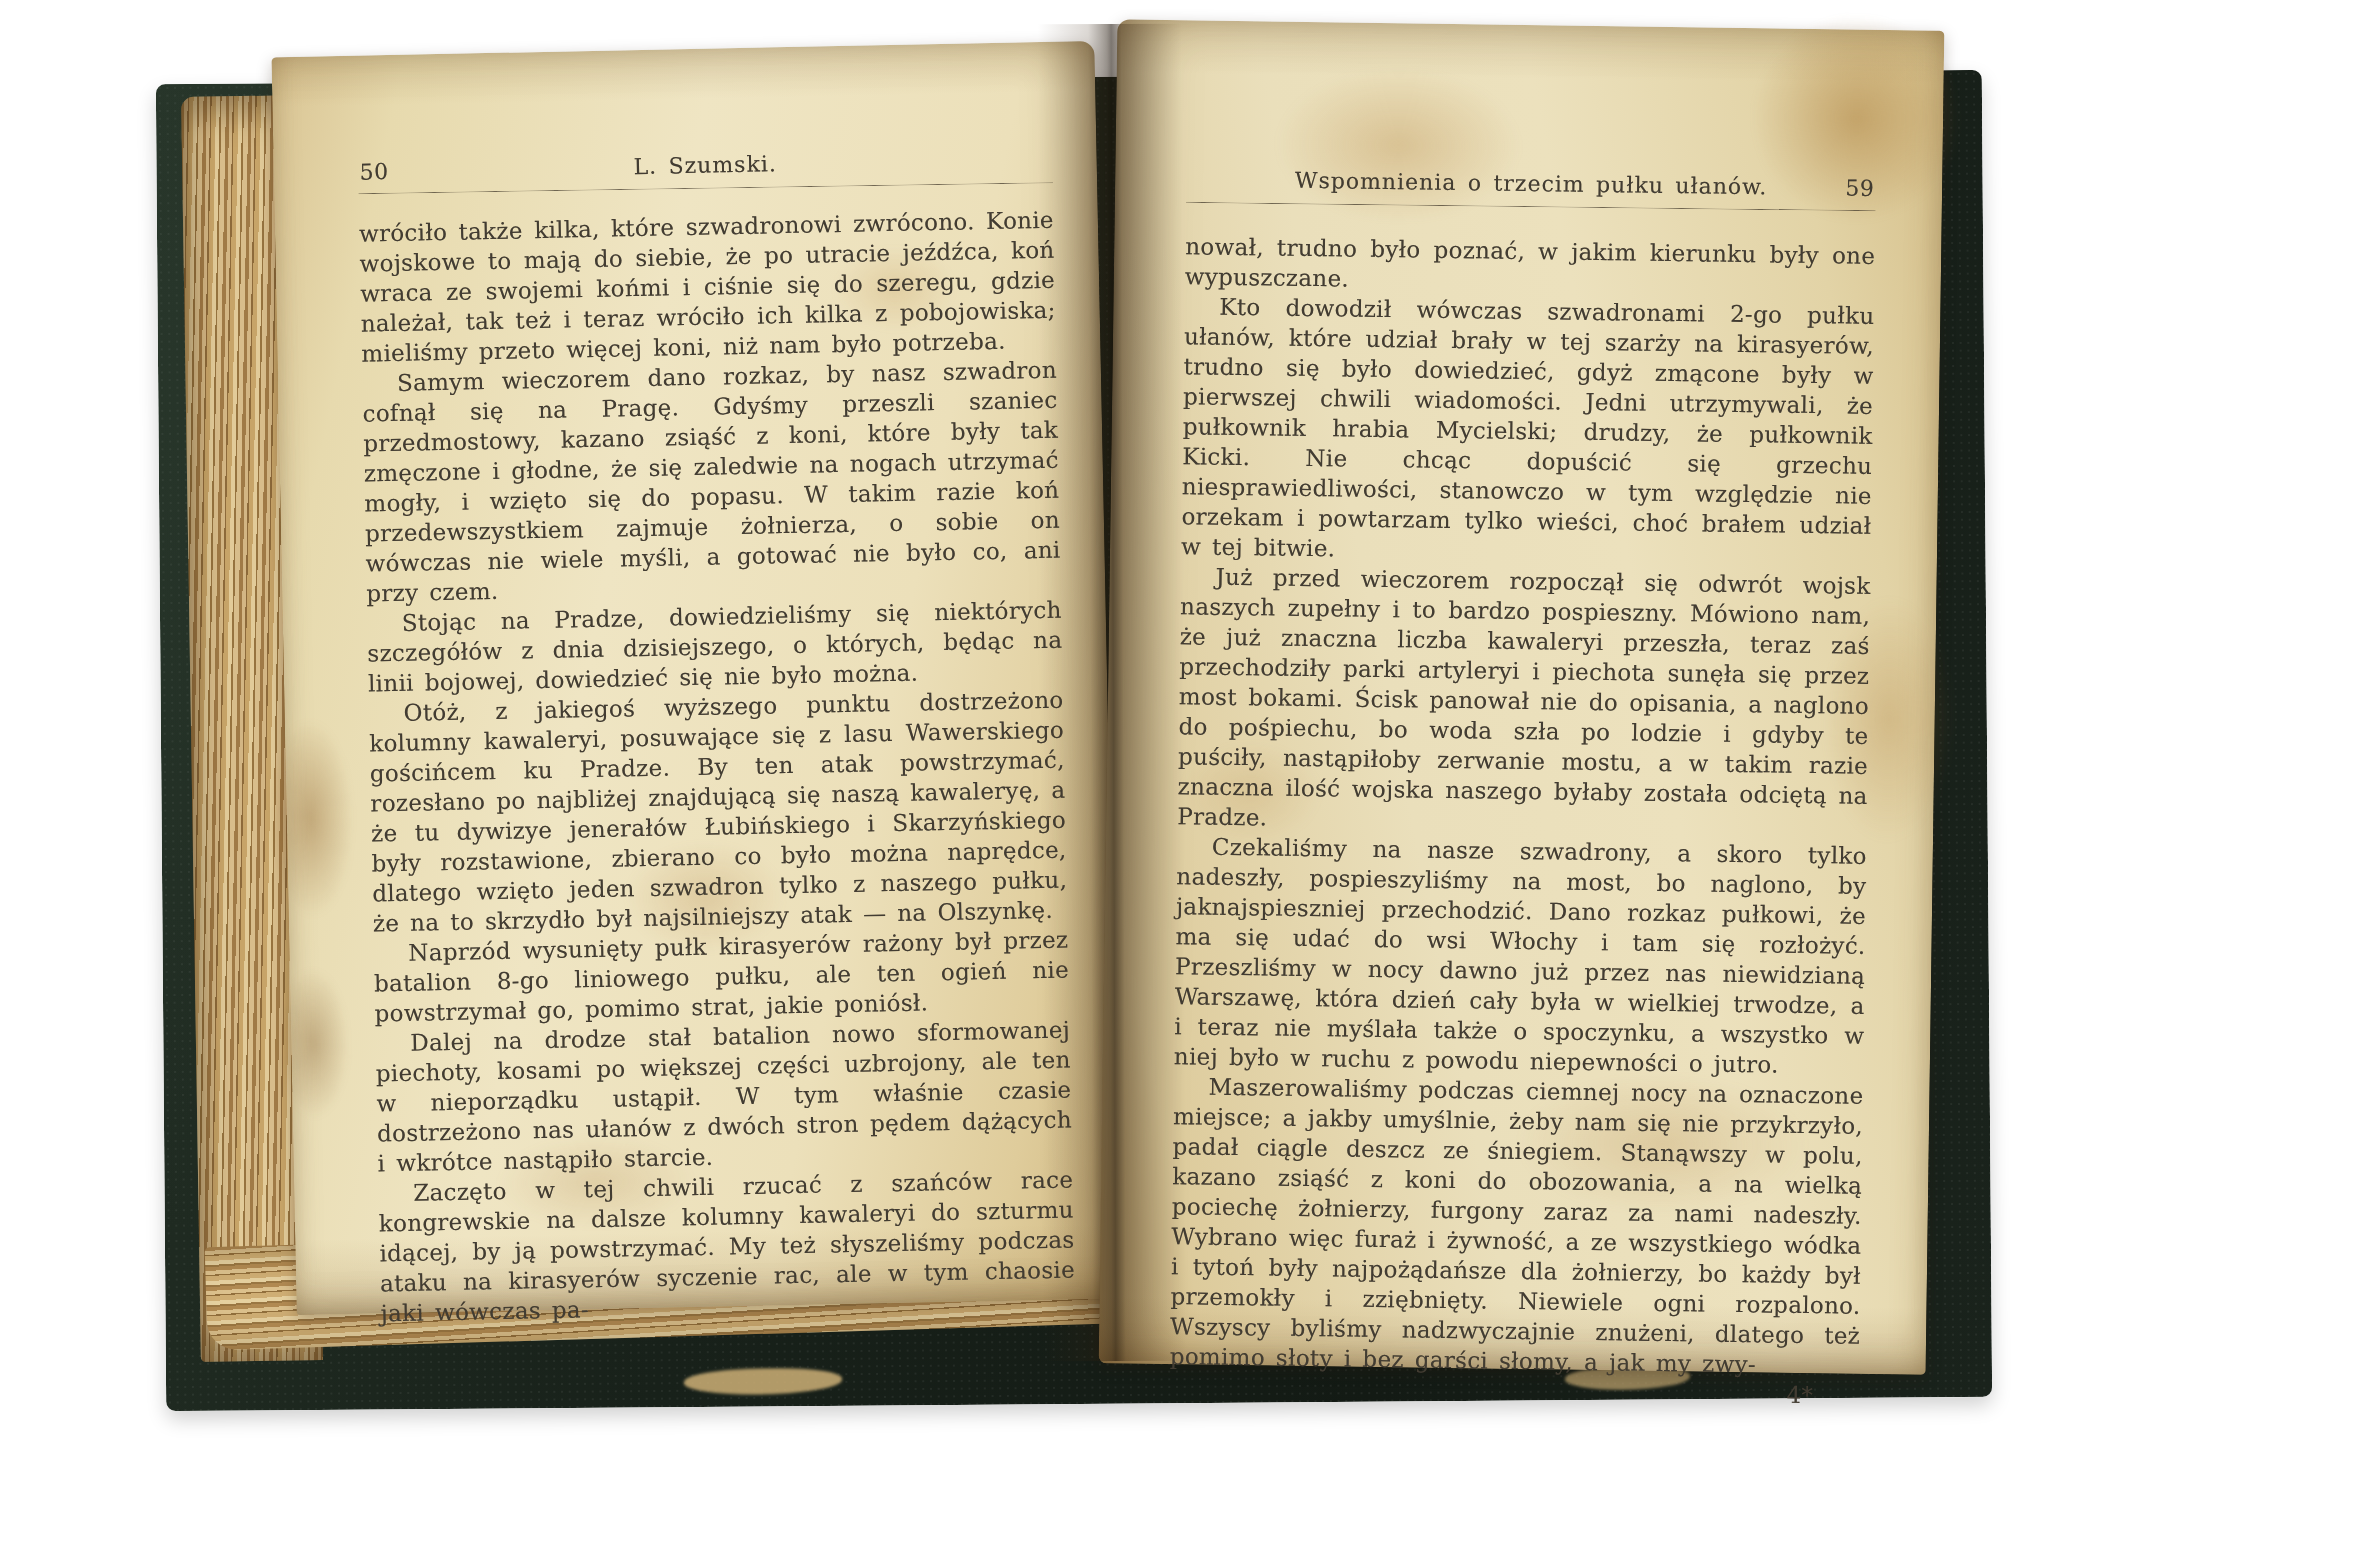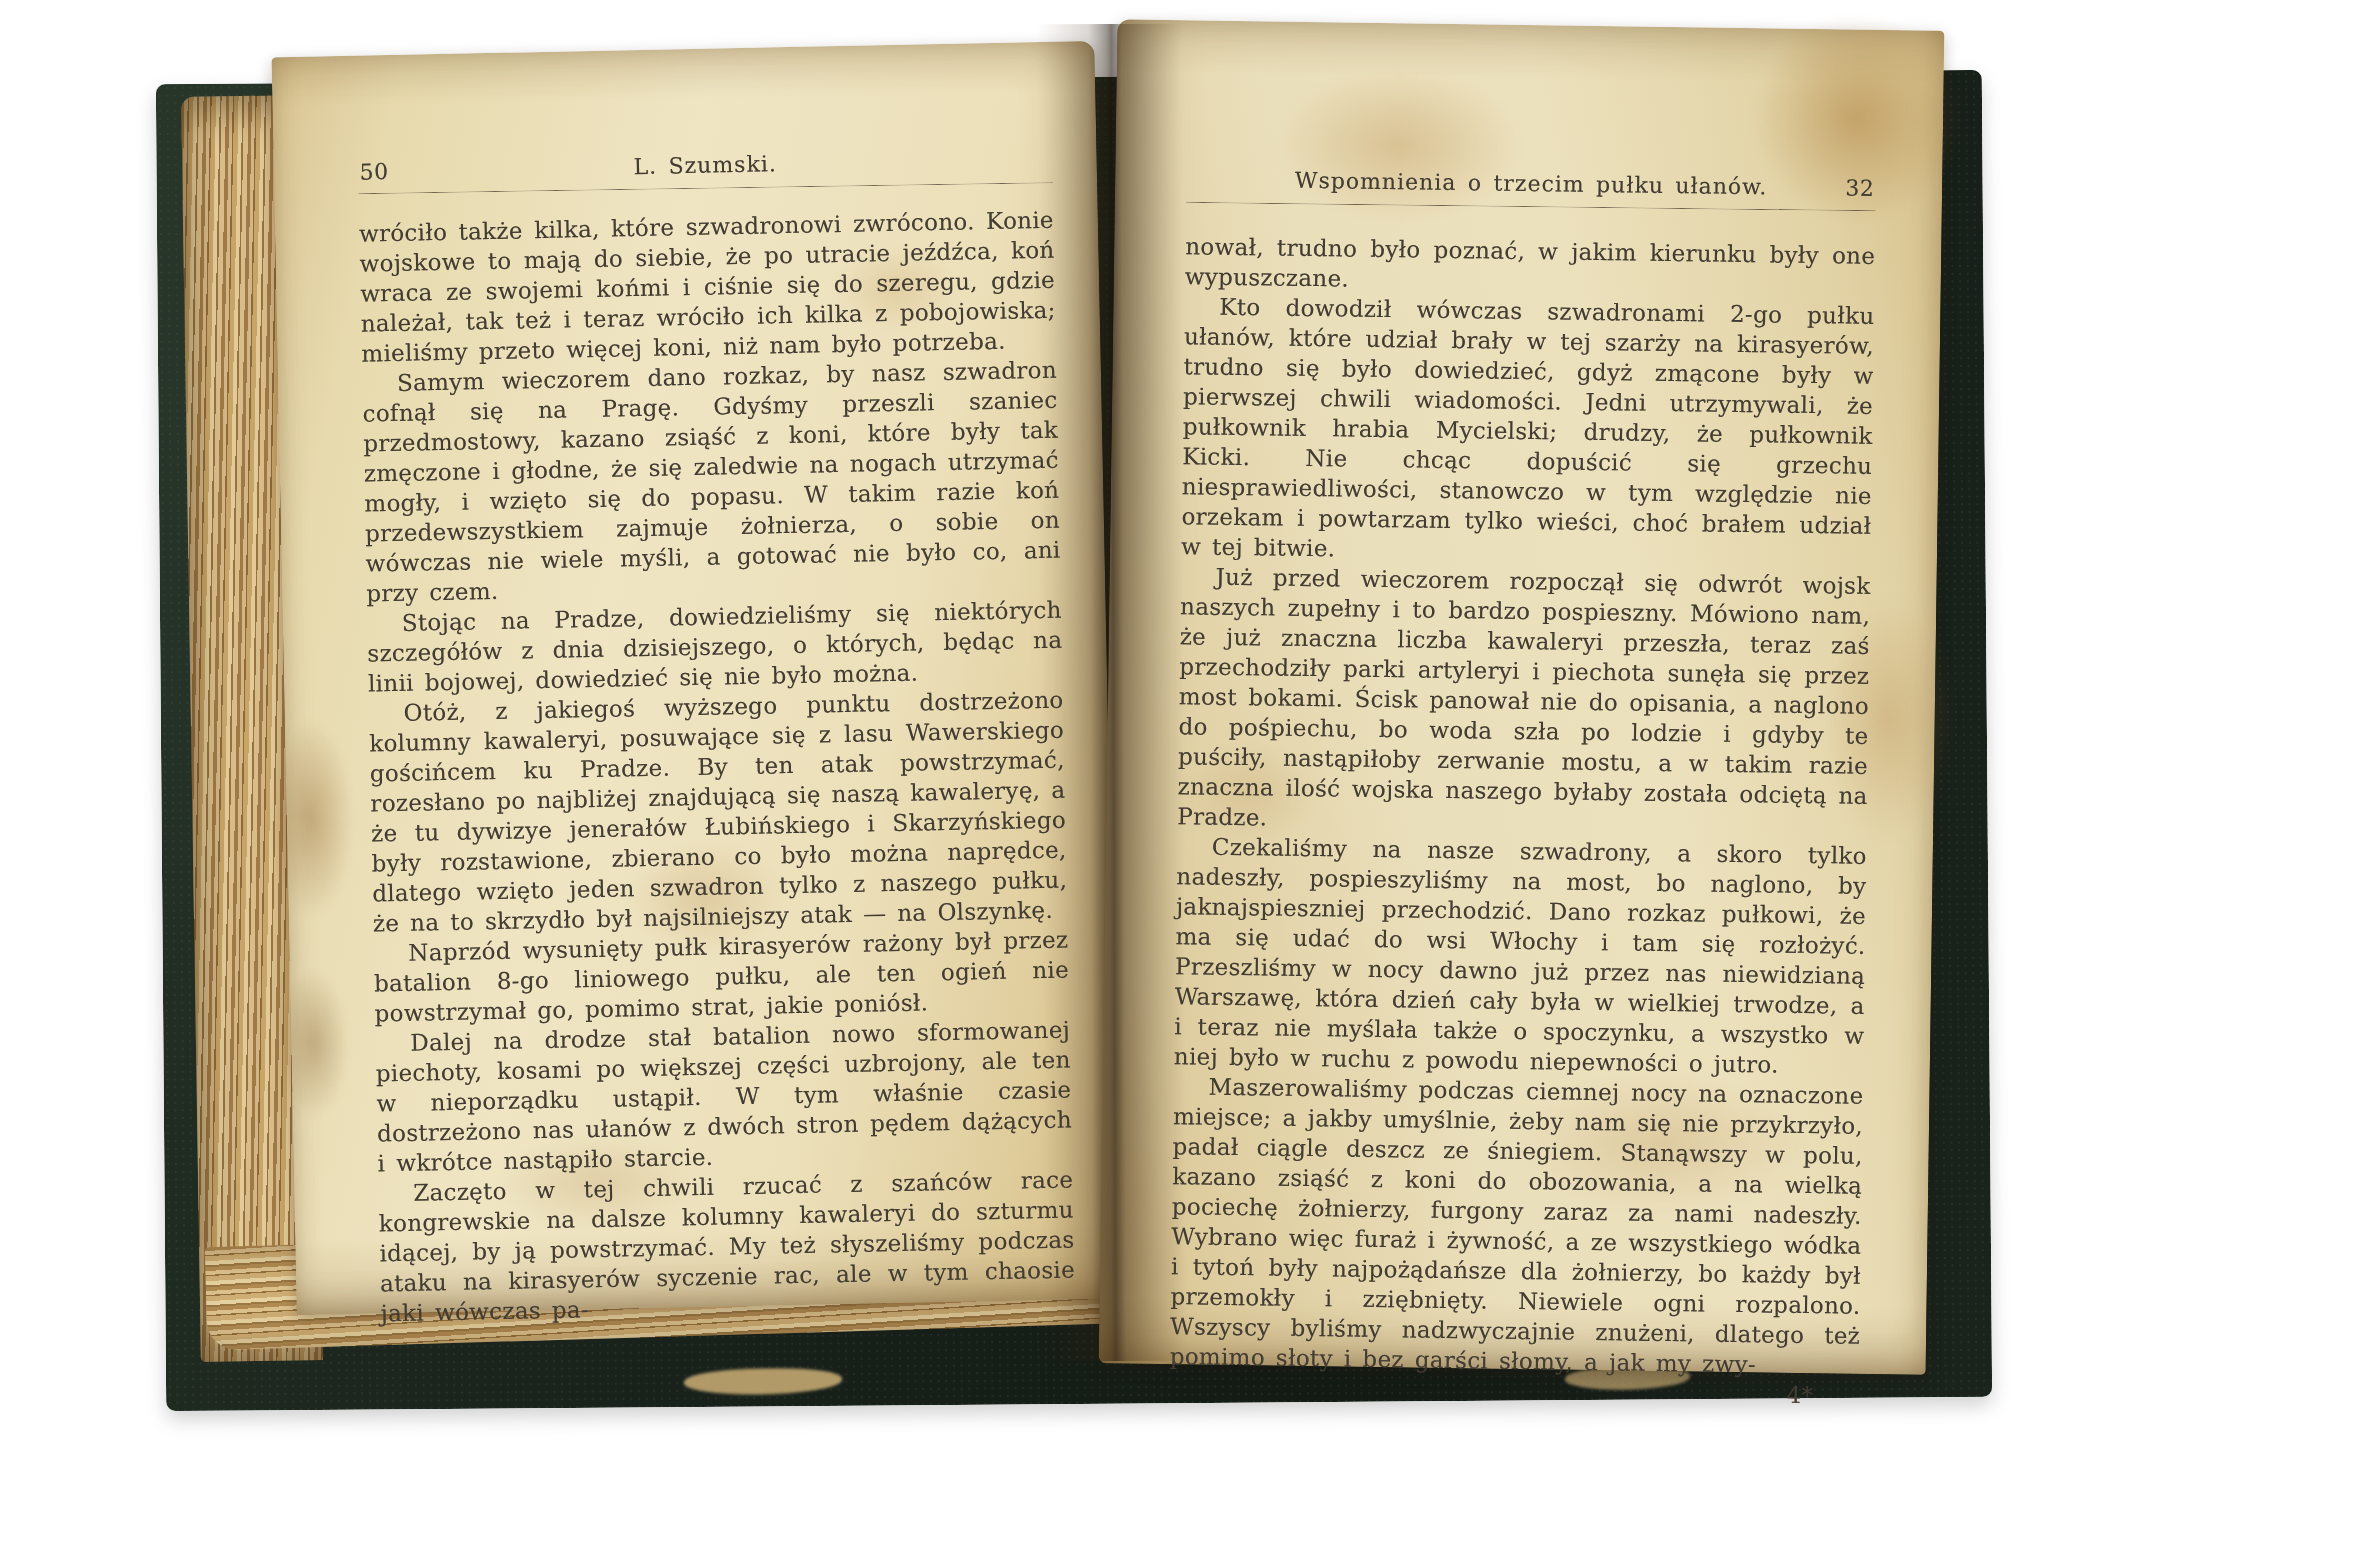--- a/index.html
+++ b/index.html
@@ -209,21 +209,21 @@
 
     <div class="stain" style="left:637px; top:-14.4px; width:206px; height:206px; background:radial-gradient(ellipse, rgba(165,115,45,0.45), rgba(165,115,45,0) 72%);"></div>
     <div class="stain" style="left:158px; top:43px; width:249px; height:158px; background:radial-gradient(ellipse, rgba(175,125,55,0.3), rgba(175,125,55,0) 70%);"></div>
     <div class="stain" style="left:714px; top:565px; width:134px; height:249px; background:radial-gradient(ellipse, rgba(168,118,50,0.28), rgba(168,118,50,0) 70%);"></div>
     <div class="stain" style="left:412px; top:1045px; width:297px; height:144px; background:radial-gradient(ellipse, rgba(170,122,55,0.22), rgba(170,122,55,0) 70%);"></div>
     <div class="stain" style="left:72px; top:719px; width:144px; height:105px; background:radial-gradient(ellipse, rgba(175,128,60,0.18), rgba(175,128,60,0) 70%);"></div>
 
     <div class="page-text" style="left:71px; top:144px; width:690px;">
       <div class="running-head">
         <span>Wspomnienia o trzecim pułku ułanów.</span>
-        <span class="pagenum-right">32</span>
+        <span class="pagenum-right">59</span>
       </div>
       <div class="head-rule rule-right"></div>
       <div class="body-block-right">
         <p class="cont">nował, trudno było poznać, w jakim kierunku były one wypuszczane.</p>
         <p>Kto dowodził wówczas szwadronami 2-go pułku ułanów, które udział brały w tej szarży na kirasyerów, trudno się było dowiedzieć, gdyż zmącone były w pierwszej chwili wiadomości. Jedni utrzymywali, że pułkownik hrabia Mycielski; drudzy, że pułkownik Kicki. Nie chcąc dopuścić się grzechu niesprawiedliwości, stanowczo w tym względzie nie orzekam i powtarzam tylko wieści, choć brałem udział w tej bitwie.</p>
         <p>Już przed wieczorem rozpoczął się odwrót wojsk naszych zupełny i to bardzo pospieszny. Mówiono nam, że już znaczna liczba kawaleryi przeszła, teraz zaś przechodziły parki artyleryi i piechota sunęła się przez most bokami. Ścisk panował nie do opisania, a naglono do pośpiechu, bo woda szła po lodzie i gdyby te puściły, nastąpiłoby zerwanie mostu, a w takim razie znaczna ilość wojska naszego byłaby została odciętą na Pradze.</p>
         <p>Czekaliśmy na nasze szwadrony, a skoro tylko nadeszły, pospieszyliśmy na most, bo naglono, by jaknajspieszniej przechodzić. Dano rozkaz pułkowi, że ma się udać do wsi Włochy i tam się rozłożyć. Przeszliśmy w nocy dawno już przez nas niewidzianą Warszawę, która dzień cały była w wielkiej trwodze, a i teraz nie myślała także o spoczynku, a wszystko w niej było w ruchu z powodu niepewności o jutro.</p>
         <p>Maszerowaliśmy podczas ciemnej nocy na oznaczone miejsce; a jakby umyślnie, żeby nam się nie przykrzyło, padał ciągle deszcz ze śniegiem. Stanąwszy w polu, kazano zsiąść z koni do obozowania, a na wielką pociechę żołnierzy, furgony zaraz za nami nadeszły. Wybrano więc furaż i żywność, a ze wszystkiego wódka i tytoń były najpożądańsze dla żołnierzy, bo każdy był przemokły i zziębnięty. Niewiele ogni rozpalono. Wszyscy byliśmy nadzwyczajnie znużeni, dlatego też pomimo słoty i bez garści słomy, a jak my zwy-</p>
         <p class="sig-mark">4*</p>
       </div>

